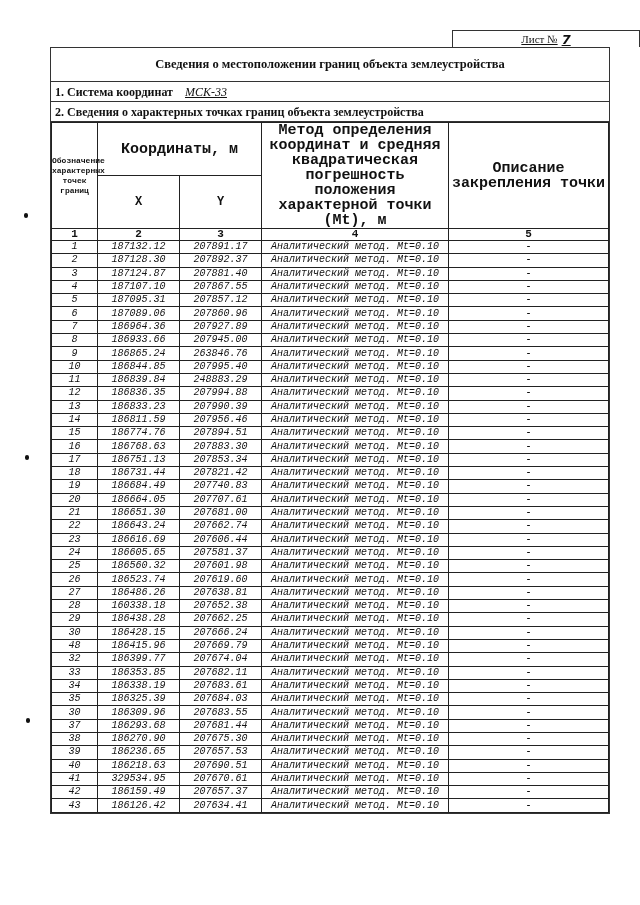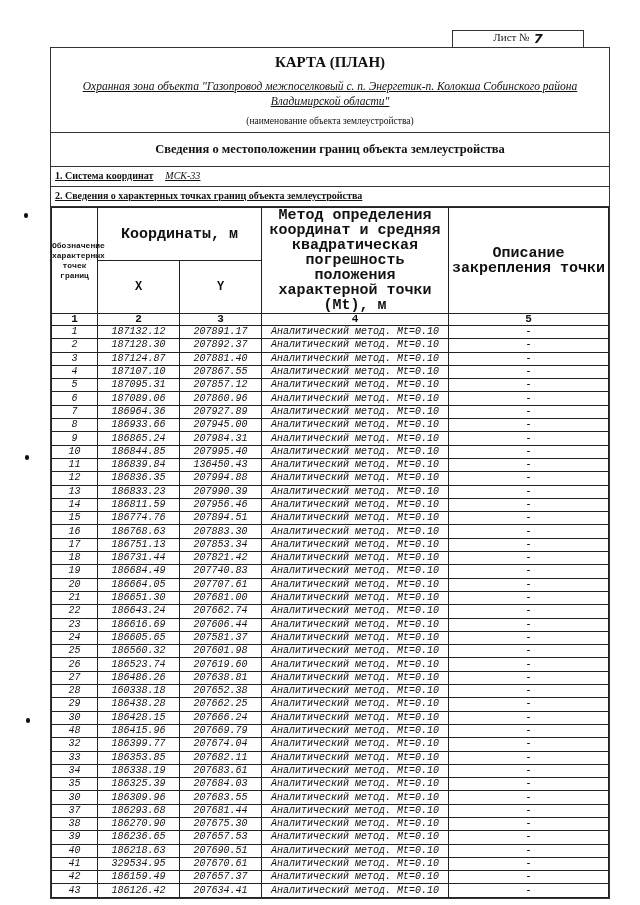--- a/index.html
+++ b/index.html
@@ -1,35 +1,35 @@
 <!DOCTYPE html>
 <html><head>
   <meta charset="utf-8">
   <style>
     html, body { margin: 0; padding: 0; background: #ffffff; }
     body {
       width: 640px; height: 905px; position: relative; overflow: hidden;
       font-family: "Liberation Serif", "DejaVu Serif", serif; color: #111;
     }
     .sheet-box {
-      position: absolute; left: 452px; top: 30px; width: 132px; height: 17px;
+      position: absolute; left: 452px; top: 30px; width: 188px; height: 17px;
       border: 1.5px solid #333; border-bottom: none; box-sizing: border-box;
-      font-size: 11px; display: flex; align-items: flex-start; justify-content: center;
+      font-size: 11px; display: flex; align-items: center; justify-content: center; text-decoration: underline;
     }
     .sheet-box .num { font-family: "DejaVu Sans", sans-serif; font-weight: bold; font-size: 13px; margin-left: 4px; font-style: italic; }
     .frame {
       position: absolute; left: 50px; top: 47px; width: 560px;
       border: 1.5px solid #333; box-sizing: border-box;
     }
     .title-block { text-align: center; border-bottom: 1.5px solid #333; padding: 4px 8px 6px; }
     .title { font-weight: bold; font-size: 15px; margin: 2px 0 8px; }
     .object-name { font-style: italic; text-decoration: underline; font-size: 11.5px; line-height: 15px; }
     .caption { font-size: 9.5px; margin-top: 7px; }
     .section-title { text-align: center; font-weight: bold; font-size: 12.5px; padding: 9px 0 9px; border-bottom: 1.5px solid #333; }
-    .line-row { font-size: 10px; padding: 3px 4px; border-bottom: 1.5px solid #333; height: 13px; text-decoration: underline; }
+    .line-row { font-size: 12px; padding: 3px 4px; border-bottom: 1.5px solid #333; height: 13px; }
     .line-row b { font-weight: bold; }
     .line-row .val { font-style: italic; text-decoration: underline; margin-left: 12px; }
     table { border-collapse: collapse; width: 100%; table-layout: fixed; font-family: Liberation Mono, monospace; }
     th, td { border: 1px solid #222; padding: 0; text-align: center; }
     th { font-weight: bold; }
     th.h-small { font-size: 8px; line-height: 10px; font-weight: bold; }
     th.h-mid { font-size: 15px; line-height: 15px; }
     th.h-xy { font-size: 12px; height: 38px; }
     tr.num-row td { font-weight: bold; font-size: 11px; height: 11px; line-height: 11px; }
     tbody tr.data td { font-style: italic; font-size: 10px; height: 12.3px; line-height: 12px; }
@@ -41,26 +41,20 @@
 <div class="margin-mark" style="left:24px;top:213px;"></div>
 <div class="margin-mark" style="left:25px;top:455px;"></div>
 <div class="margin-mark" style="left:26px;top:718px;"></div>
 
 <div class="sheet-box">
   <span>Лист №</span>
   <span class="num">7</span>
 </div>
 
 <div class="frame">
-  <div class="title-block">
-    <div class="title">КАРТА (ПЛАН)</div>
-    <div class="object-name">Охранная зона объекта "Газопровод межпоселковый с. п. Энергетик-п. Колокша Собинского района</div>
-    <div class="object-name">Владимирской области"</div>
-    <div class="caption">(наименование объекта землеустройства)</div>
-  </div>
   <div class="section-title">Сведения о местоположении границ объекта землеустройства</div>
   <div class="line-row">
     <b>1. Система координат</b><span class="val">МСК-33</span>
   </div>
   <div class="line-row">
     <b>2. Сведения о характерных точках границ объекта землеустройства</b>
   </div>
 
   <table>
     <colgroup>
@@ -142,35 +136,35 @@
         <tr class="data">
           <td>8</td>
           <td>186933.66</td>
           <td>207945.00</td>
           <td style="text-decoration: none;">Аналитический метод. Mt=0.10</td>
           <td>-</td>
         </tr>
         <tr class="data">
           <td>9</td>
           <td>186865.24</td>
-          <td>207984.31</td>
+          <td>263846.76</td>
           <td style="text-decoration: none;">Аналитический метод. Mt=0.10</td>
           <td>-</td>
         </tr>
         <tr class="data">
           <td>10</td>
           <td>186844.85</td>
           <td>207995.40</td>
           <td style="text-decoration: none;">Аналитический метод. Mt=0.10</td>
           <td>-</td>
         </tr>
         <tr class="data">
           <td>11</td>
           <td>186839.84</td>
-          <td>136450.43</td>
+          <td>248883.29</td>
           <td style="text-decoration: none;">Аналитический метод. Mt=0.10</td>
           <td>-</td>
         </tr>
         <tr class="data">
           <td>12</td>
           <td>186836.35</td>
           <td>207994.88</td>
           <td style="text-decoration: none;">Аналитический метод. Mt=0.10</td>
           <td>-</td>
         </tr>

